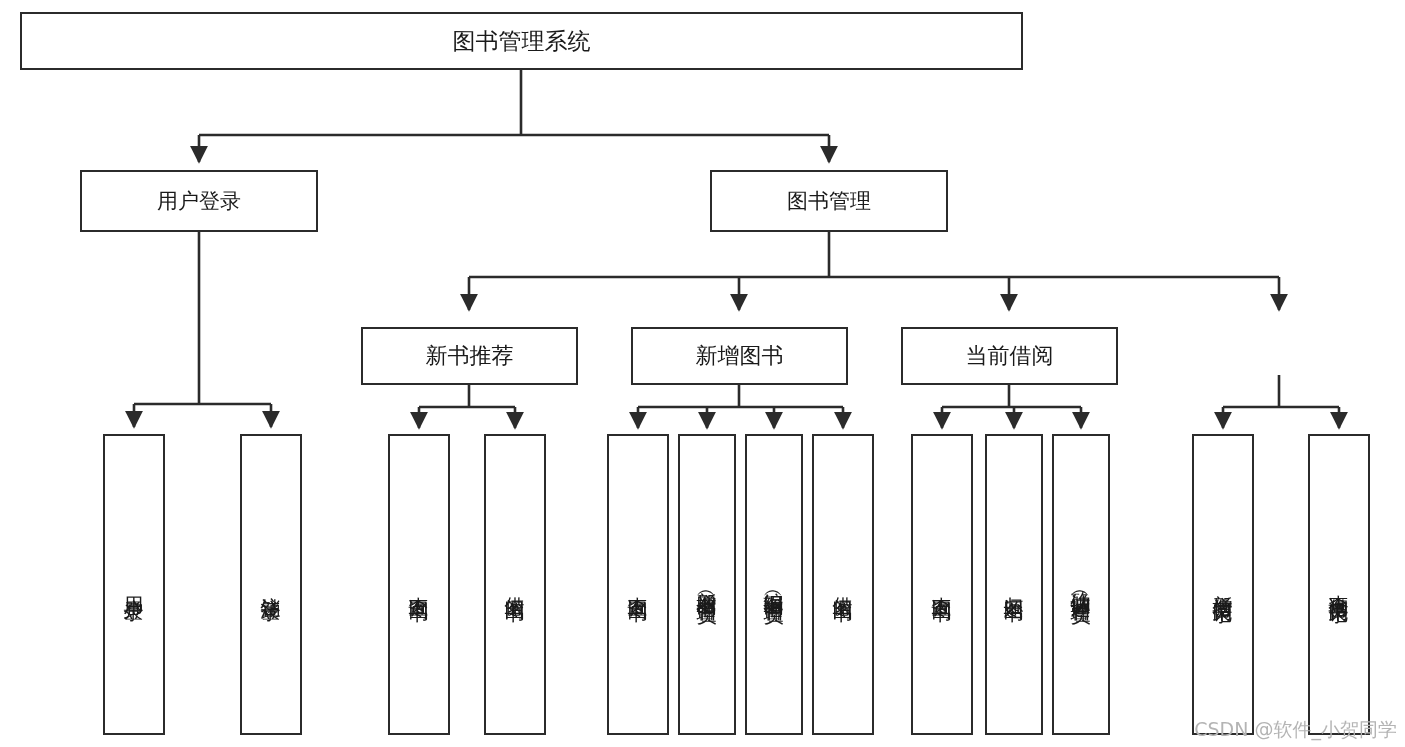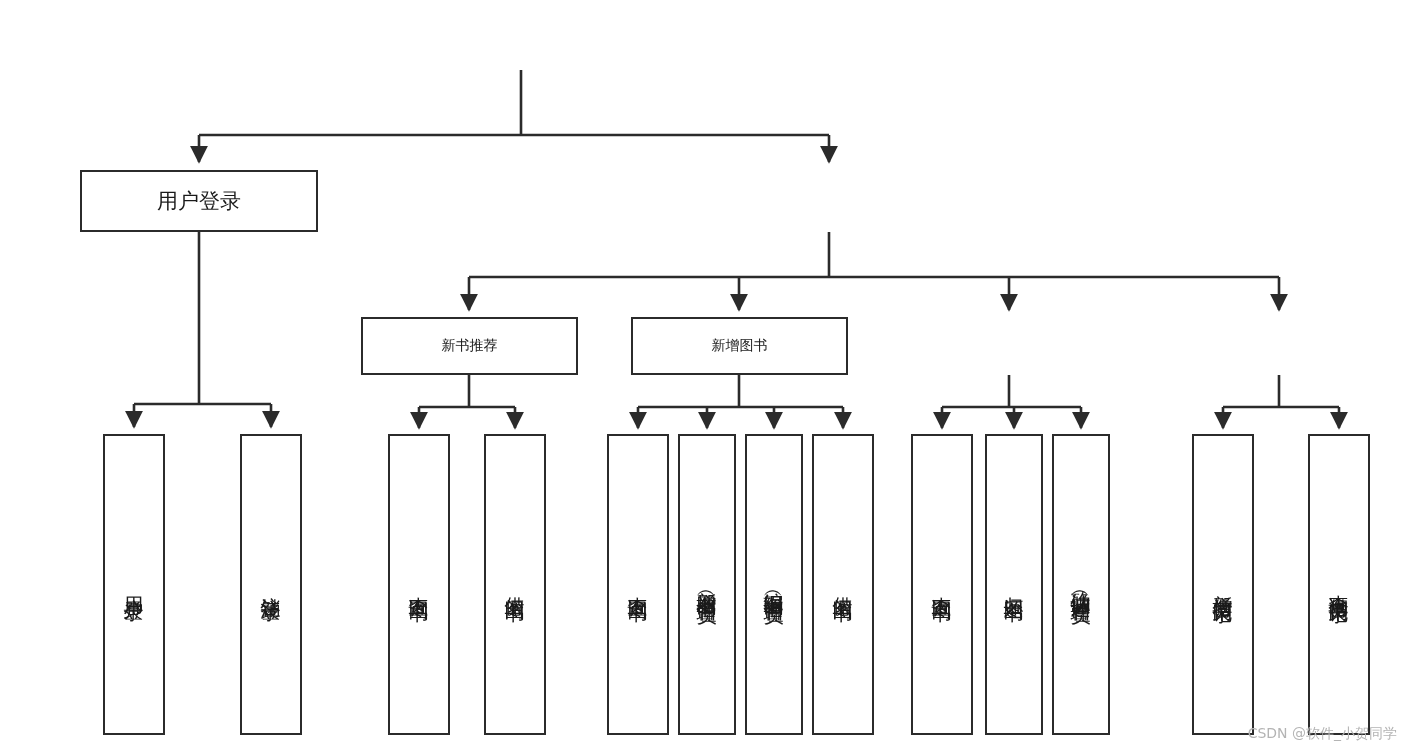--- a/index.html
+++ b/index.html
@@ -22,21 +22,21 @@
     box-sizing: border-box;
     background: #ffffff;
     border: 2px solid #2b2b2b;
     display: flex;
     align-items: center;
     justify-content: center;
     color: #1a1a1a;
   }
   .node.level0 { font-size: 23px; }
   .node.level1 { font-size: 21px; }
-  .node.level2 { font-size: 14px; }
+  .node.level2 { font-size: 22px; margin-top: 10px; }
   .node.leaf {
     font-size: 20px;
     writing-mode: vertical-rl;
     text-orientation: upright;
     letter-spacing: 2px;
     line-height: 1;
     padding: 4px 0;
   }
   .node .label {
     display: block;
@@ -47,21 +47,21 @@
     left: 0;
     top: 0;
     width: 1405px;
     height: 747px;
     pointer-events: none;
   }
   .watermark {
     position: absolute;
     right: 8px;
     bottom: 4px;
-    font-size: 14px;
+    font-size: 19px;
     color: #b4b4b4;
     white-space: nowrap;
     font-family: "DejaVu Sans", "Liberation Sans", sans-serif;
   }
 </style>
 </head>
 <body>
 
 <div id="canvas">
 
@@ -108,30 +108,39 @@
       <path d="M 1014 407 L 1014 428" marker-end="url(#arrow)"></path>
       <path d="M 1081 407 L 1081 428" marker-end="url(#arrow)"></path>
 
       <path d="M 1279 375 L 1279 407"></path>
       <path d="M 1223 407 L 1339 407"></path>
       <path d="M 1223 407 L 1223 428" marker-end="url(#arrow)"></path>
       <path d="M 1339 407 L 1339 428" marker-end="url(#arrow)"></path>
     </g>
   </svg>
 
+  <div class="node level0" style="left:20px; top:12px; width:1003px; height:58px;">
+    <span class="label">图书管理系统</span>
+  </div>
 
   <div class="node level1" style="left:80px; top:170px; width:238px; height:62px;">
     <span class="label">用户登录</span>
+  </div>
+  <div class="node level1" style="left:710px; top:170px; width:238px; height:62px;">
+    <span class="label">图书管理</span>
   </div>
 
   <div class="node level2" style="left:361px; top:317px; width:217px; height:58px;">
     <span class="label">新书推荐</span>
   </div>
   <div class="node level2" style="left:631px; top:317px; width:217px; height:58px;">
     <span class="label">新增图书</span>
+  </div>
+  <div class="node level2" style="left:901px; top:317px; width:217px; height:58px;">
+    <span class="label">当前借阅</span>
   </div>
 
   <div class="node leaf" style="left:103px; top:434px; width:62px; height:301px;">
     <span class="label">用户登录</span>
   </div>
   <div class="node leaf" style="left:240px; top:434px; width:62px; height:301px;">
     <span class="label">注销登录</span>
   </div>
   <div class="node leaf" style="left:388px; top:434px; width:62px; height:301px;">
     <span class="label">查询图书</span>

